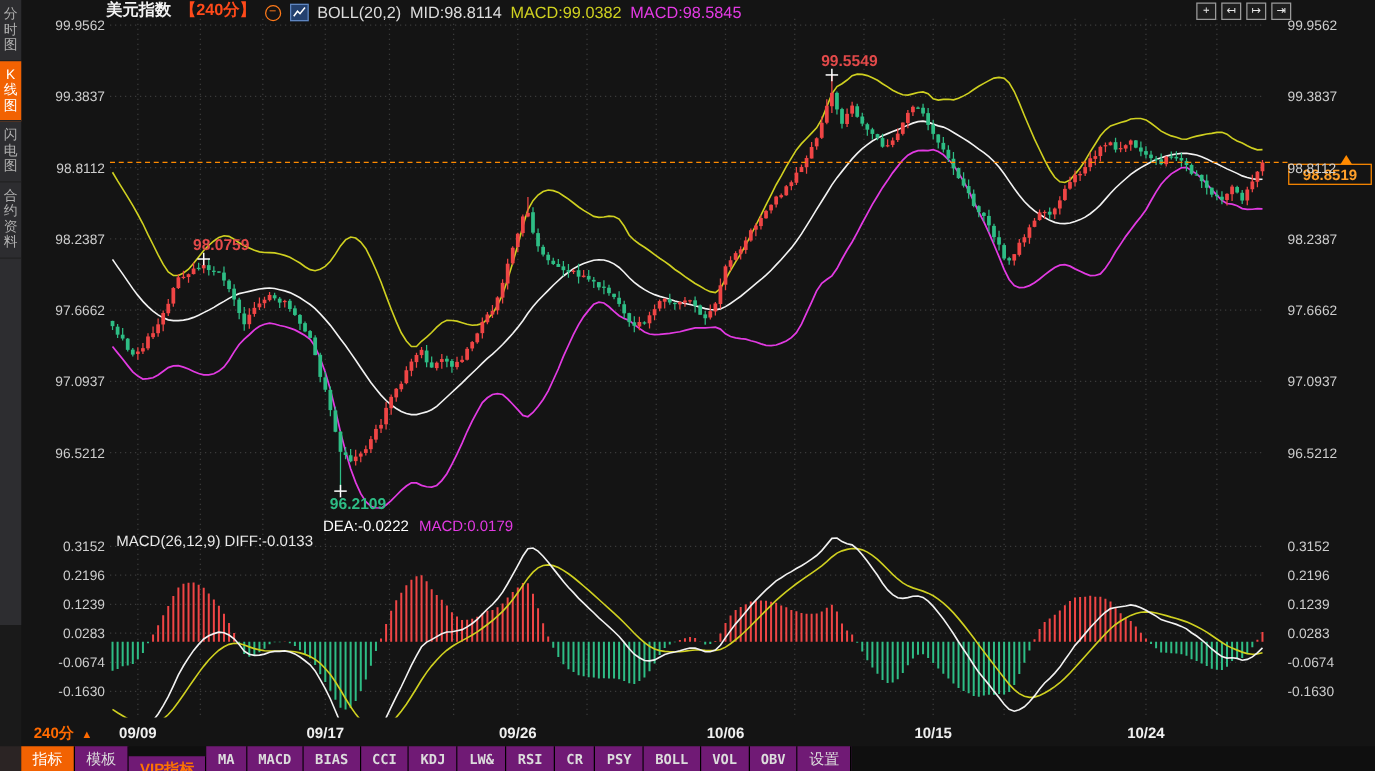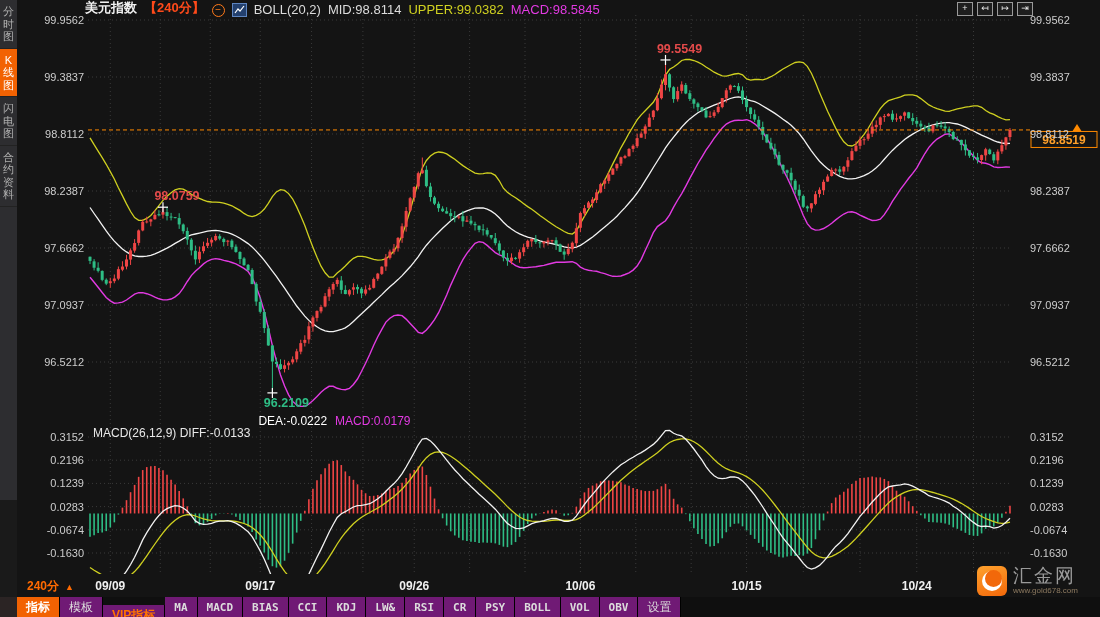--- a/index.html
+++ b/index.html
@@ -41,21 +41,21 @@
   #brand-icon{width:30px;height:30px;border-radius:6px;background:linear-gradient(160deg,#ffa22e,#f2680a);position:relative;}
   #brand-icon .c1{position:absolute;left:5px;top:5px;width:20px;height:20px;border-radius:50%;background:#fff;}
   #brand-icon .c2{position:absolute;left:8px;top:4px;width:17px;height:17px;border-radius:50%;background:#f2680a;}
   #brand-text .bt1{color:#9a9a9a;font-size:19px;letter-spacing:2px;line-height:20px;}
   #brand-text .bt2{color:#8d7a60;font-size:8px;line-height:9px;}
   
   #toolbar{position:absolute;left:17px;top:597px;right:0;height:20px;background:#0f0f0f;display:flex;z-index:6;}
   .tb-item{height:20px;display:flex;align-items:center;padding:0 9px;background:#701a75;border-right:1px solid #000;
            color:#dcdcdc;font-size:12px;cursor:pointer;white-space:nowrap;}
   .tb-item.mono{font-family:"DejaVu Sans Mono",monospace;font-size:11px;font-weight:bold;}
-  .tb-item.active{background:#f26202;color:#fff;font-weight:bold;}
+  .tb-item.active{background:#f26202;color:#fff;font-weight:normal;}
   .tb-item.vip{color:#ff7300;font-weight:bold;margin-top:8px;}
   #toolbar-corner{position:absolute;left:0;top:597px;width:17px;height:20px;background:#2b2424;z-index:6;}
   #chart-svg{position:absolute;left:0;top:0;z-index:1;}
 </style>
 </head>
 <body>
 
 <div id="screen">
   <svg id="chart-svg" width="1100" height="617">
       <defs>
@@ -867,21 +867,21 @@
     <span class="h-title">美元指数</span>
     <span class="h-period">【240分】</span>
     <span class="h-minus">−</span>
     <span class="h-charticon">
       <svg width="13" height="12">
           <polyline points="2,9 5,5 7,7 11,2" stroke="#fff" stroke-width="1.2" fill="none"></polyline>
         </svg>
     </span>
     <span class="h-ind">BOLL(20,2)</span>
     <span class="h-ind">MID:98.8114</span>
-    <span class="h-upper">UPPER:99.0382</span>
+    <span class="h-upper">MACD:99.0382</span>
     <span class="h-lower">MACD:98.5845</span>
   </div>
 
   <div id="win-controls">
       <div class="wc-btn">+</div>
       <div class="wc-btn">↤</div>
       <div class="wc-btn">↦</div>
       <div class="wc-btn">⇥</div>
     </div>
 
@@ -889,30 +889,20 @@
     <span class="m-main">MACD(26,12,9) DIFF:-0.0133</span>
     <span class="m-dea">DEA:-0.0222</span>
     <span class="m-macd">MACD:0.0179</span>
   </div>
 
   <div id="period-badge">
     <span>240分</span>
     <span class="tri">▲</span>
   </div>
 
-  <div id="brand">
-    <div id="brand-icon">
-        <div class="c1"></div>
-        <div class="c2"></div>
-      </div>
-    <div id="brand-text">
-      <div class="bt1">汇金网</div>
-      <div class="bt2">www.gold678.com</div>
-    </div>
-  </div>
 
   <div id="toolbar-corner"></div>
   <div id="toolbar">
       <div class="tb-item active">指标</div>
       <div class="tb-item">模板</div>
       <div class="tb-item vip">VIP指标</div>
       <div class="tb-item mono">MA</div>
       <div class="tb-item mono">MACD</div>
       <div class="tb-item mono">BIAS</div>
       <div class="tb-item mono">CCI</div>

